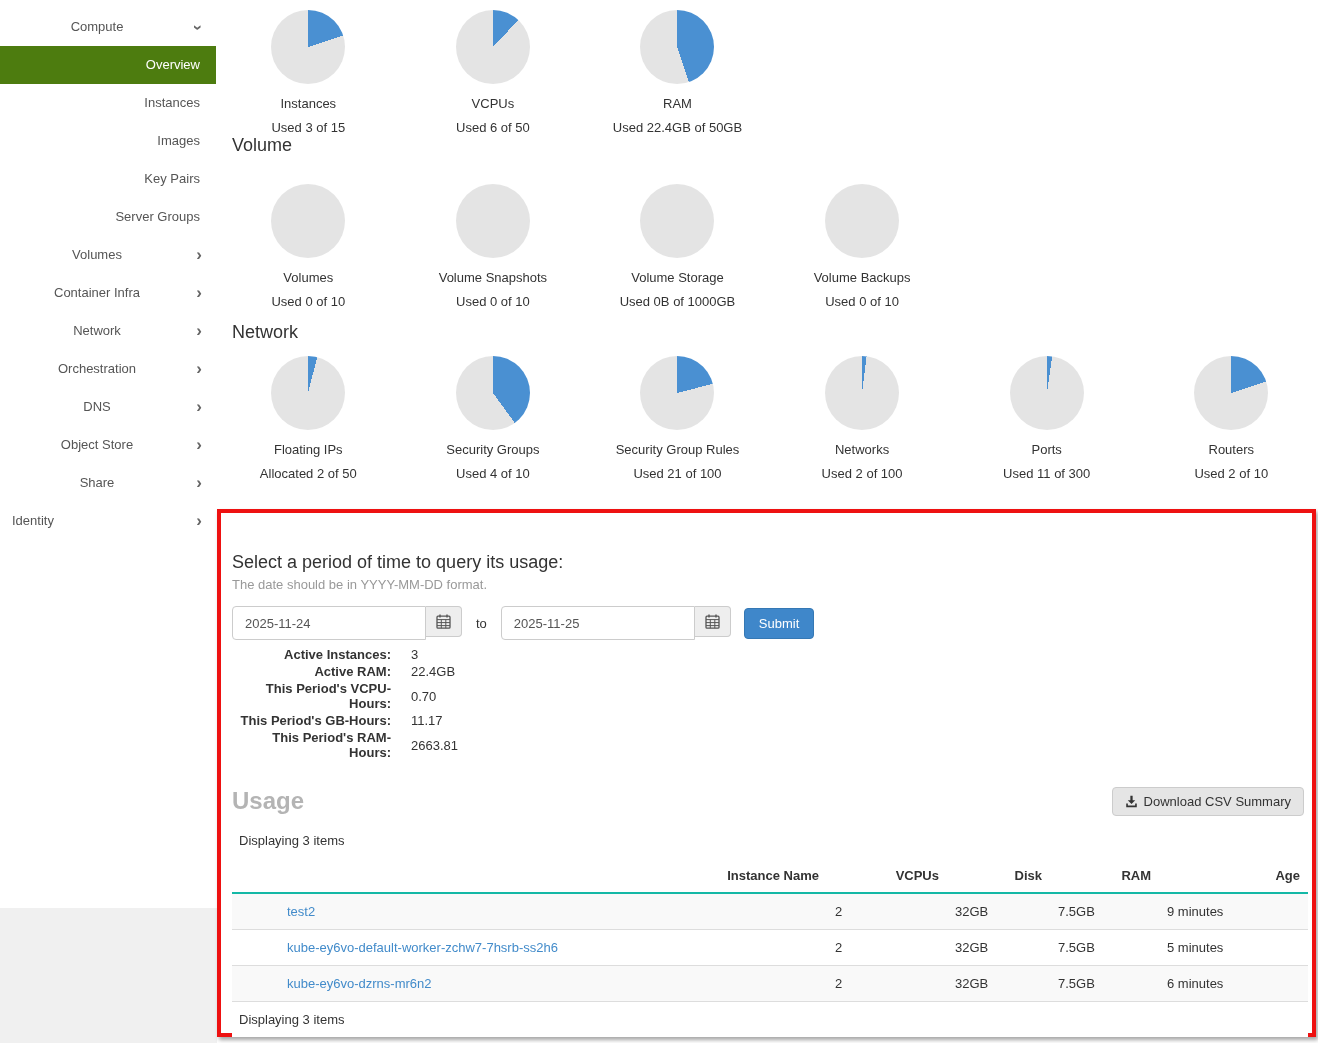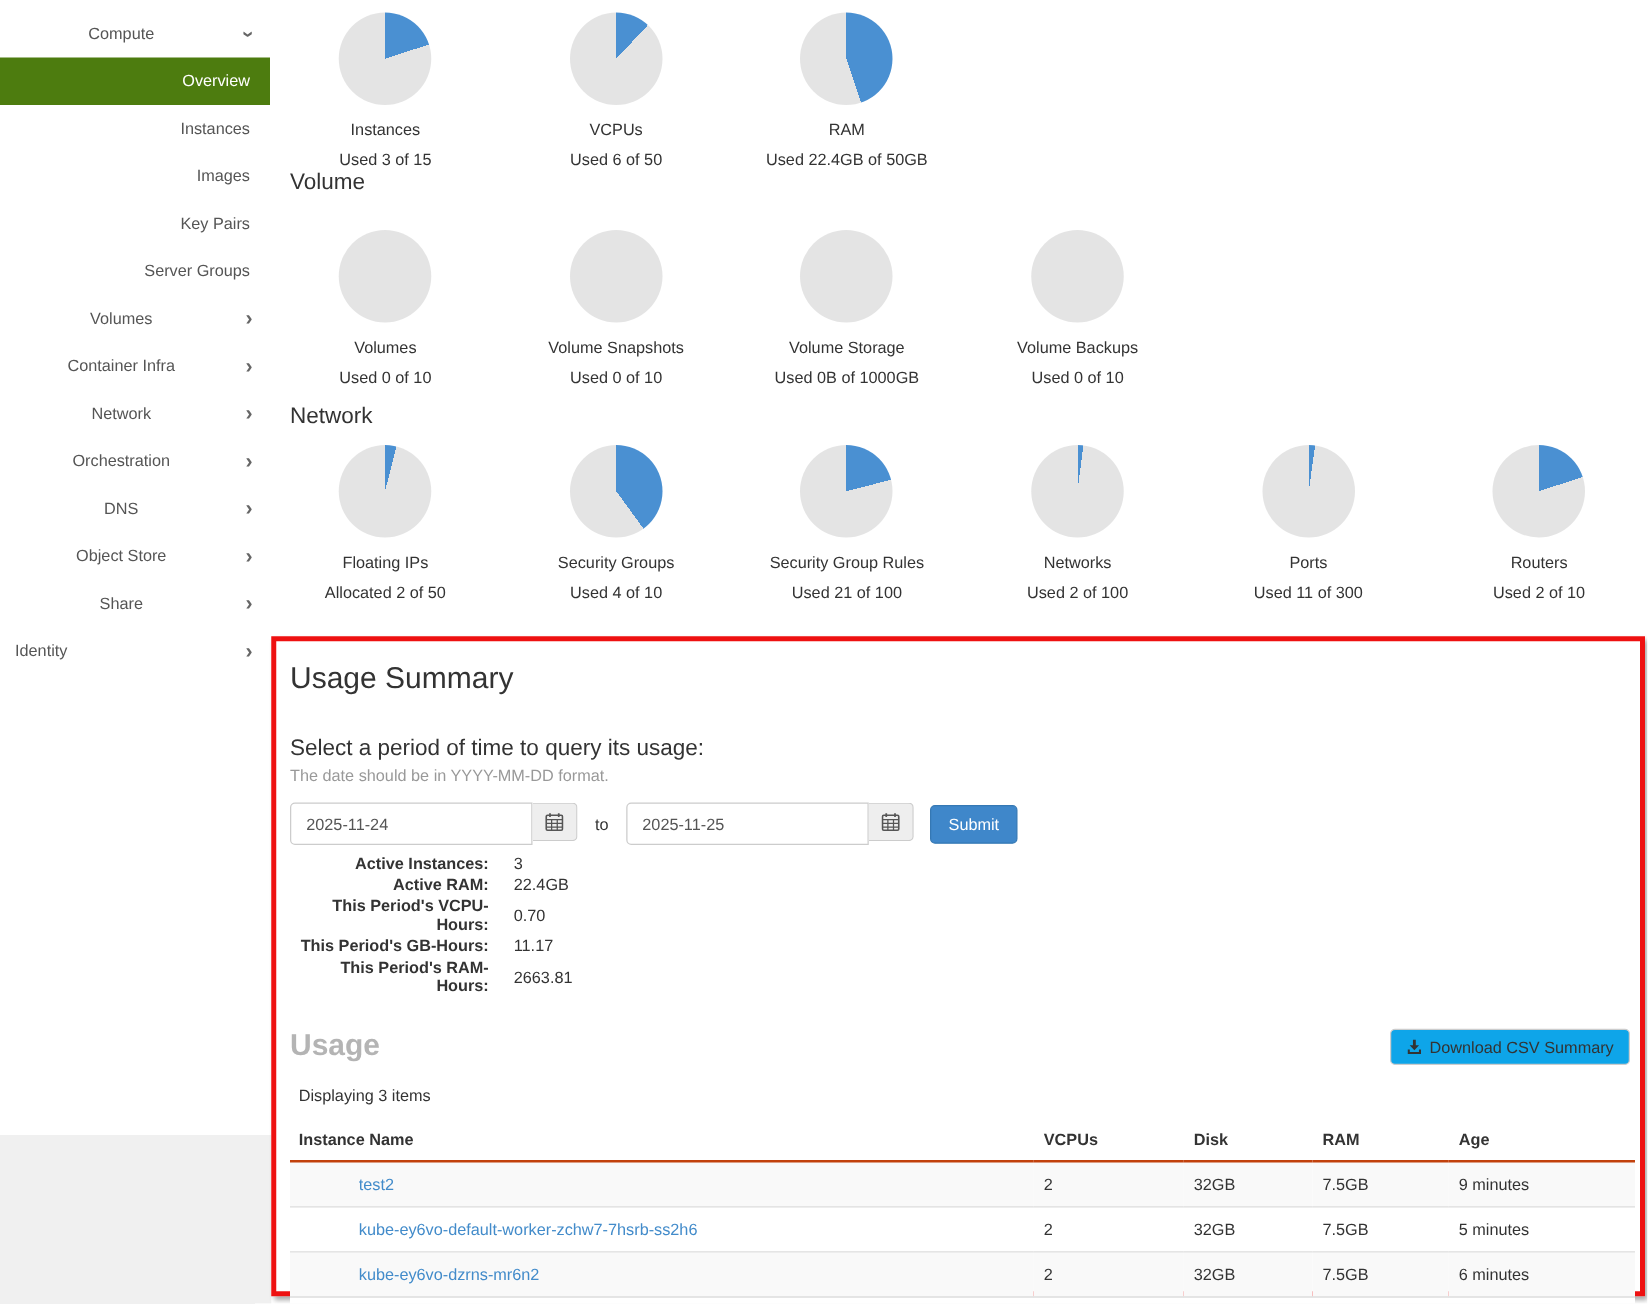--- a/index.html
+++ b/index.html
@@ -41,26 +41,26 @@
            border-radius:0 4px 4px 0; display:flex; align-items:center; justify-content:center; cursor:pointer; }
   .to-label { margin:0 14px; font-size:13px; color:#333; }
   .submit-btn { margin-left:13px; height:31px; padding:0 14px; background:#3f87ca; border:1px solid #3578b4;
                 border-radius:4px; color:#fff; font-size:13px; cursor:pointer; font-family:"Liberation Sans",sans-serif; }
   .stats { margin-top:6px; border-collapse:collapse; font-size:13px; color:#333; }
   .stats td { padding:1px 0; line-height:15px; }
   .stats .lbl { font-weight:700; text-align:right; width:159px; }
   .stats .val { padding-left:20px; }
   .usage-head-row { display:flex; justify-content:space-between; align-items:flex-start; margin-top:26px; }
   .usage-title { font-size:24px; font-weight:700; color:#b4b4b4; line-height:28px; }
-  .csv-btn { display:flex; align-items:center; gap:6px; background:#0ea5e9; border:1px solid #ccc; border-radius:4px;
+  .csv-btn { display:flex; align-items:center; gap:6px; background:#e5e5e5; border:1px solid #ccc; border-radius:4px;
              padding:6px 12px; font-size:13px; color:#333; cursor:pointer; font-family:"Liberation Sans",sans-serif; }
   .displaying { margin-top:17px; font-size:13px; color:#333; padding-left:7px; line-height:15px; }
 
   table.usage { width:1076px; margin-top:11px; border-collapse:collapse; font-size:13px; color:#333; }
-  table.usage th { text-align:left; font-weight:700; padding:9px 8px; border-bottom:2px solid #c2410c; line-height:15px; cursor:pointer; }
+  table.usage th { text-align:right; font-weight:700; padding:9px 8px; border-bottom:2px solid #14b8a6; line-height:15px; cursor:pointer; }
   table.usage th:first-child { padding-left:7px; }
   table.usage td { padding:10px 8px; border-top:1px solid #ddd; line-height:15px; }
   table.usage td:first-child { padding-left:7px; }
   table.usage tbody tr:nth-child(odd) { background:#f9f9f9; }
   table.usage a { color:#428bca; text-decoration:none; cursor:pointer;margin-left:48px; }
   table.usage tfoot td { border-top:1px solid #ddd; background:#fff; }
 </style>
 </head>
 <body>
 
@@ -195,21 +195,20 @@
     <div class="card">
       <div class="pie" style="background: conic-gradient(rgb(74, 144, 210) 0deg, rgb(74, 144, 210) 20%, rgb(228, 228, 228) 20%, rgb(228, 228, 228) 100%);"></div>
       <div class="card-name">Routers</div>
       <div class="card-usage">Used 2 of 10</div>
     </div>
   </div>
 
   <div class="usage-panel">
     <div class="panel-inner">
 
-      <div class="panel-title">Usage Summary</div>
 
       <div class="select-label">Select a period of time to query its usage:</div>
       <div class="date-hint">The date should be in YYYY-MM-DD format.</div>
 
       <div class="date-row">
         <div class="input-group">
           <input class="date" type="text" value="2025-11-24" style="">
           <div class="addon">
             <svg width="15" height="15" viewBox="0 0 15 15">
               <path d="M4 0.5v3 M11 0.5v3" stroke="#555" stroke-width="1.4" fill="none"></path>

